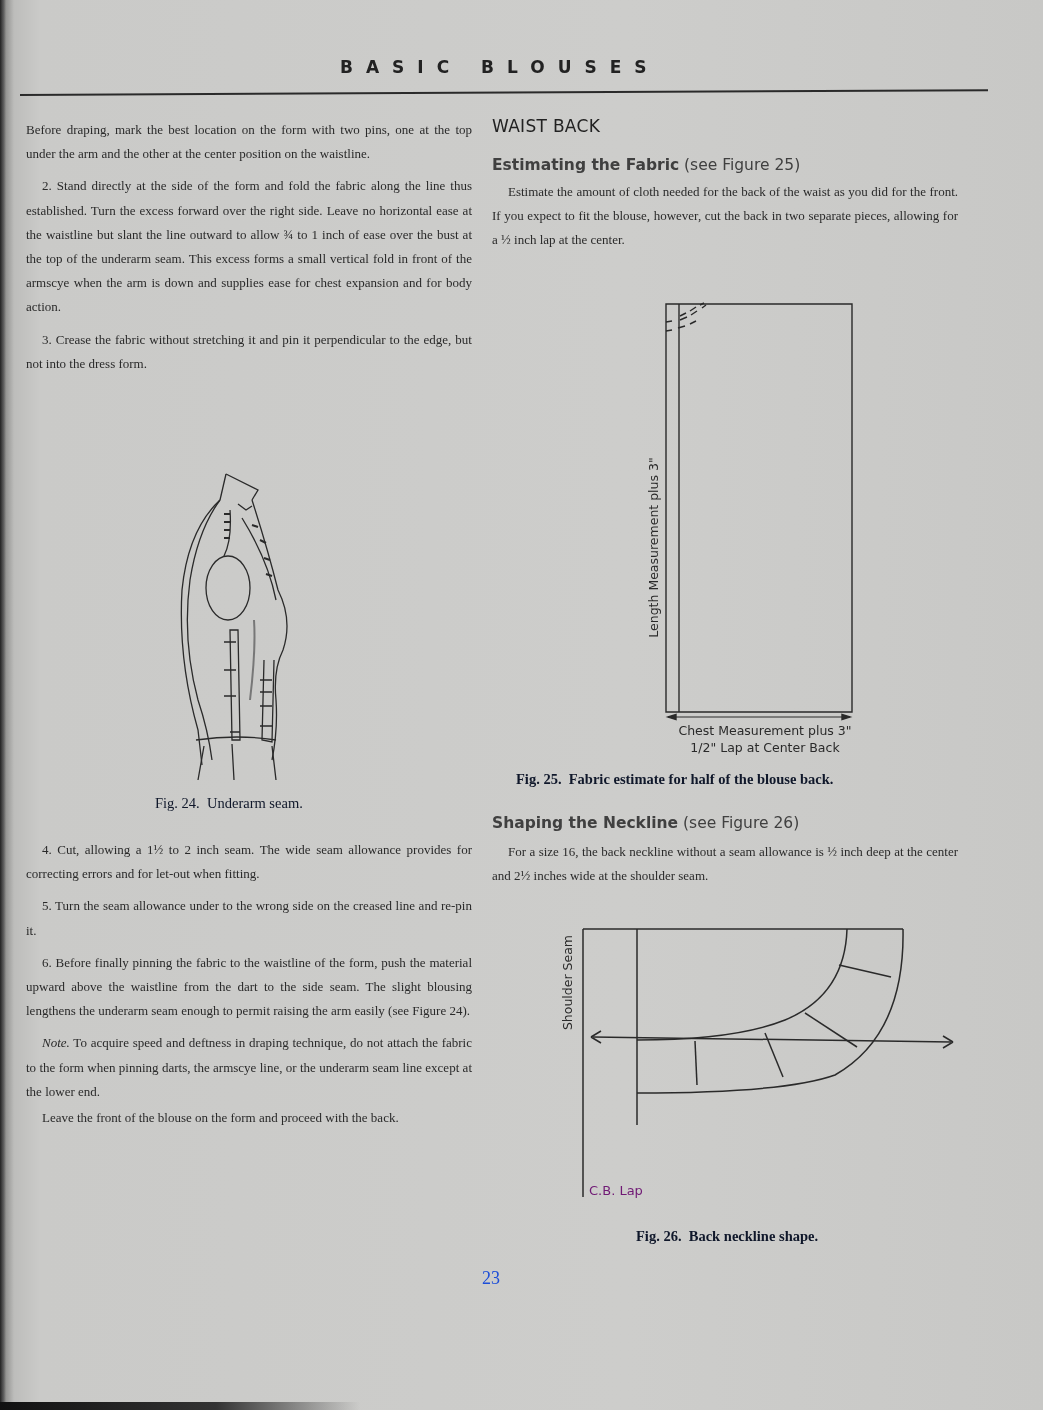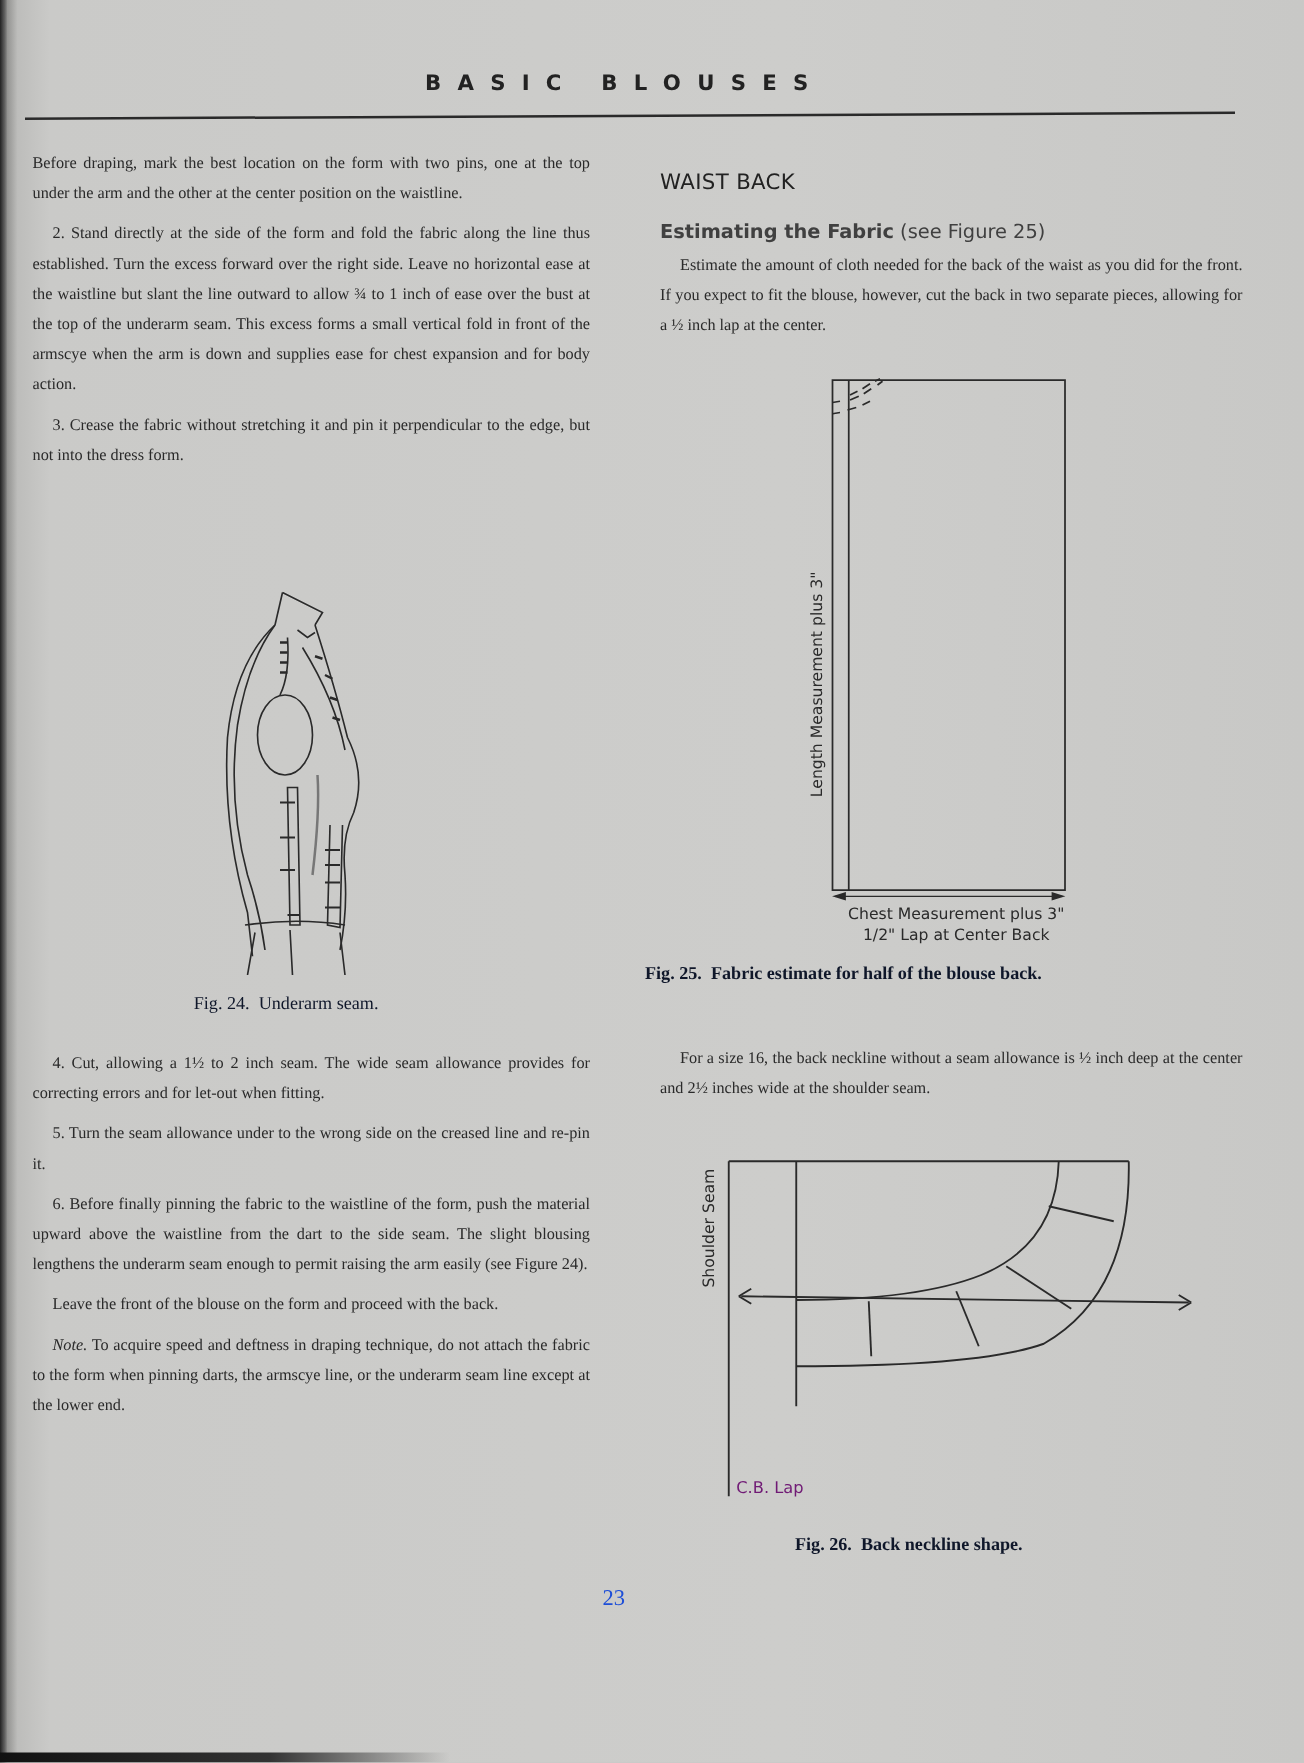--- a/index.html
+++ b/index.html
@@ -24,21 +24,21 @@
     .running-head {
       position: absolute; left: 340px; top: 57px;
       font-family: "DejaVu Sans", sans-serif; font-size: 17px; font-weight: bold;
       letter-spacing: 13px; color: #222; white-space: nowrap;
     }
     .head-rule {
       position: absolute; left: 20px; top: 94px; width: 968px; height: 2px;
       background: #2a2a2a; transform: rotate(-0.28deg); transform-origin: left center;
     }
     .col-left { position: absolute; left: 26px; top: 118px; width: 446px; }
-    .col-right { position: absolute; left: 528px; top: 116px; width: 466px; margin-top: 20px; }
+    .col-right { position: absolute; left: 492px; top: 116px; width: 466px; }
     p.body {
       margin: 0 0 8px 0; font-size: 13px; line-height: 24.2px;
       text-align: justify; text-indent: 16px;
     }
     p.body.noindent { text-indent: 0; }
     p.body em { font-style: italic; }
     .section-head {
       font-family: "DejaVu Sans", sans-serif; font-size: 17px; color: #222;
       margin: 0 0 20px 0; letter-spacing: 0.3px;
     }
@@ -116,22 +116,22 @@
 </svg>
 <div class="caption fig24-cap">
   <span>Fig. 24.</span>&nbsp;
   <span>Underarm seam.</span>
 </div>
 
 <div class="col-left" style="top: 838px;">
   <p class="body">4. Cut, allowing a 1½ to 2 inch seam. The wide seam allowance provides for correcting errors and for let-out when fitting.</p>
   <p class="body">5. Turn the seam allowance under to the wrong side on the creased line and re-pin it.</p>
   <p class="body">6. Before finally pinning the fabric to the waistline of the form, push the material upward above the waistline from the dart to the side seam. The slight blousing lengthens the underarm seam enough to permit raising the arm easily (see Figure 24).</p>
+  <p class="body" style="margin-bottom:2px"><em>Note.</em><span> To acquire speed and deftness in draping technique, do not attach the fabric to the form when pinning darts, the armscye line, or the underarm seam line except at the lower end.</span></p>
   <p class="body">Leave the front of the blouse on the form and proceed with the back.</p>
-  <p class="body" style="margin-bottom:2px"><em>Note.</em><span> To acquire speed and deftness in draping technique, do not attach the fabric to the form when pinning darts, the armscye line, or the underarm seam line except at the lower end.</span></p>
 </div>
 
 <div class="col-right">
   <div class="section-head">WAIST BACK</div>
   <div class="sub-head"><b>Estimating the Fabric</b><span class="ref"> (see Figure 25)</span></div>
   <p class="body">Estimate the amount of cloth needed for the back of the waist as you did for the front. If you expect to fit the blouse, however, cut the back in two separate pieces, allowing for a ½ inch lap at the center.</p>
 </div>
 
 <svg class="fig25" viewBox="0 0 210 425" fill="none" stroke="#2a2a2a" stroke-width="1.4">
   <rect x="6" y="6" width="186" height="408"></rect>
@@ -147,20 +147,21 @@
 <div class="fig25-chest">
   <div>Chest Measurement plus 3"</div>
   <div>1/2" Lap at Center Back</div>
 </div>
 <div class="caption fig25-cap">
   <span class="bold">Fig. 25.</span>&nbsp;
   <span class="bold">Fabric estimate for half of the blouse back.</span>
 </div>
 
 <div class="col-right" style="top: 814px;">
+  <div class="sub-head" style="margin-bottom:8px"><b>Shaping the Neckline</b><span class="ref"> (see Figure 26)</span></div>
   <p class="body">For a size 16, the back neckline without a seam allowance is ½ inch deep at the center and 2½ inches wide at the shoulder seam.</p>
 </div>
 
 <svg class="fig26" viewBox="0 0 390 275" fill="none" stroke="#2a2a2a" stroke-width="1.5">
   <line x1="8" y1="4" x2="8" y2="272"></line>
   <line x1="8" y1="4" x2="328" y2="4"></line>
   <line x1="62" y1="4" x2="62" y2="200"></line>
   <path d="M328 4 Q330 110 260 150 Q210 168 62 168"></path>
   <path d="M272 4 Q270 70 210 95 Q160 115 62 115"></path>
   <line x1="18" y1="112" x2="376" y2="117"></line>

